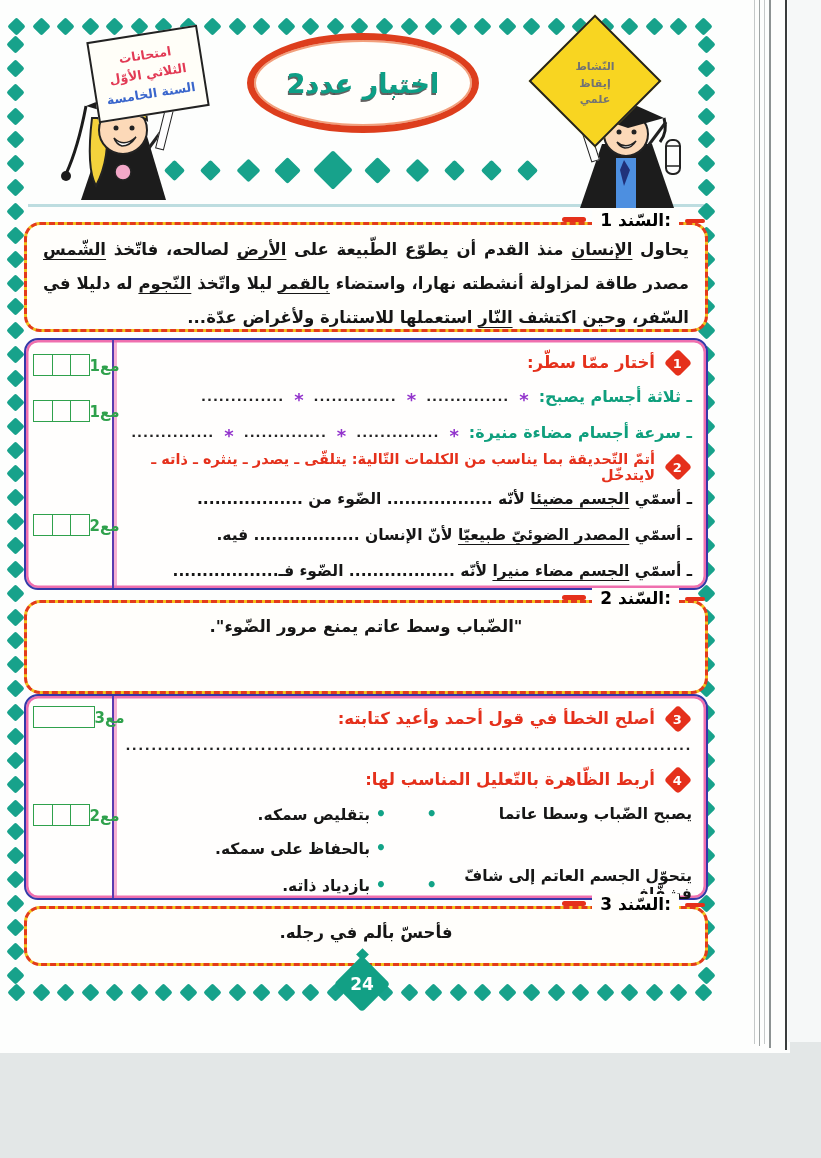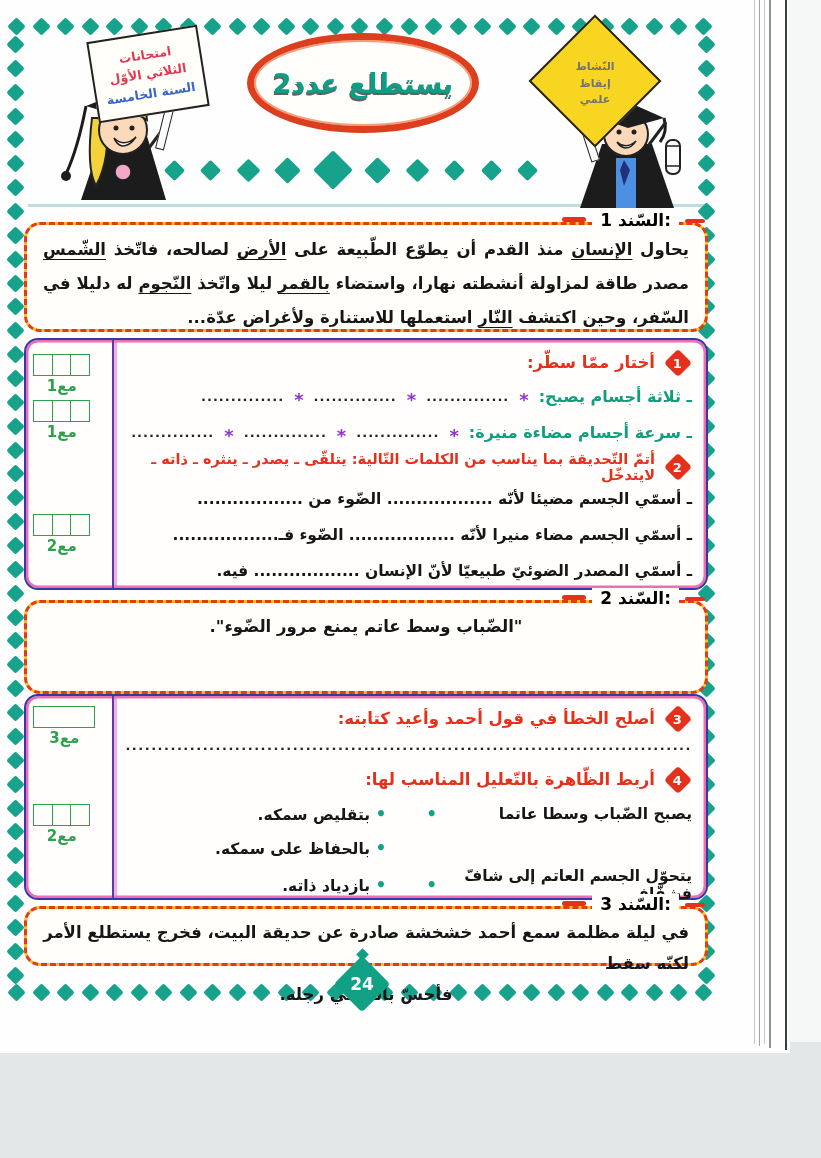--- a/index.html
+++ b/index.html
@@ -62,21 +62,21 @@
   .sanad-text .u { text-decoration:underline; text-underline-offset:4px; }
   .sanad-line { direction:rtl; color:#161616; font-weight:bold; font-size:16.5px; line-height:31px; text-align:right; }
   .sanad-line.center { text-align:center; }
   .scan-band { position:absolute; left:28px; top:204px; width:676px; height:3px; background:rgba(70,160,170,.35); }
 
   
   .qbox { position:absolute; left:24px; width:684px; border:2.5px solid #3438a8; border-radius:14px;
     box-shadow: inset 0 0 0 2.5px #ef6fae; background:#fffefd; }
   .margin-col { position:absolute; left:0; top:0; bottom:0; width:88px; border-right:2.5px solid #5a3ab0;
     box-shadow: 3px 0 0 rgba(239,111,174,.55); border-radius:14px 0 0 14px; }
-  .mark { position:absolute; left:8px; display:flex; flex-direction:column; align-items:center; }
+  .mark { position:absolute; left:8px; display:flex; align-items:center; }
   .mark-cells { display:flex; direction:rtl; }
   .mark-cells i { display:block; width:20px; height:22px; border:1.5px solid #2fa14c; margin-left:-1.5px; background:#fffefd; }
   .mark-cells i.wide { width:62px; }
   .mark-label { direction:rtl; color:#2fa14c; font-weight:bold; font-size:15px; margin-top:1px; }
 
   .qb-content { position:absolute; left:96px; right:10px; top:0; bottom:0; padding:9px 4px 6px;
     display:flex; flex-direction:column; direction:rtl; }
   .qhead { display:flex; direction:rtl; align-items:center; gap:9px; color:#e5301b; font-weight:bold;
     font-size:16.5px; min-height:27px; }
   .qhead.small { font-size:14.5px; }
@@ -84,21 +84,21 @@
     display:flex; align-items:center; justify-content:center; flex:none; margin:0 4px; }
   .qnum b { transform:rotate(-45deg); color:#fff; font-size:13px; }
 
   .q1row { direction:rtl; display:flex; align-items:center; gap:10px; min-height:31px; }
   .q1row .lbl { color:#0f9f7d; font-weight:bold; font-size:16px; }
   .q1row .ast { color:#9233cc; font-weight:bold; font-size:18px; margin-top:6px; }
   .q1row .dots { color:#222; font-weight:bold; font-size:13px; letter-spacing:1px; }
 
   .q2line { direction:rtl; text-align:right; color:#161616; font-weight:bold; font-size:15.5px;
     min-height:31px; line-height:29px; }
-  .q2line .u { text-underline-offset:4px; }
+  .q2line .u { text-decoration:underline; text-underline-offset:4px; }
 
   .ansdots { direction:rtl; color:#222; font-weight:bold; font-size:13px; letter-spacing:1.5px;
     white-space:nowrap; overflow:hidden; min-height:22px; }
 
   .match { display:flex; flex-direction:column; direction:rtl; gap:4px; }
   .mrow { display:grid; grid-template-columns: 48% 52%; align-items:center; min-height:30px; }
   .phen { display:flex; direction:rtl; justify-content:space-between; align-items:center;
     color:#161616; font-weight:bold; font-size:15.5px; padding-left:6px; }
   .expl { direction:rtl; text-align:right; padding-right:34px; color:#161616; font-weight:bold; font-size:15.5px; }
   .blt { color:#12a387; font-size:17px; font-weight:bold; }
@@ -280,21 +280,21 @@
     </svg>
   </div>
   <div class="stick-left"></div>
   <div class="sign-left">
     <b class="sl-red">امتحانات</b>
     <b class="sl-red">الثلاثي الأوّل</b>
     <b class="sl-blue">السنة الخامسة</b>
   </div>
 
   <div class="title-oval">
-    <span>يستطلع عدد2</span>
+    <span>اختبار عدد2</span>
   </div>
 
   <div class="cartoon" style="left:540px;top:100px;">
     <svg width="170" height="112" viewBox="0 0 170 112">
       <path d="M40 108 L62 44 L112 44 L134 108 Z" fill="#1c1c1c"></path>
       <path d="M76 58 L96 58 L96 108 L76 108 Z" fill="#4d8fe0"></path>
       <path d="M84 60 L90 70 L84 86 L80 70 Z" fill="#20317a"></path>
       <circle cx="86" cy="34" r="22" fill="#fcd9b8" stroke="#222" stroke-width="2"></circle>
       <path d="M52 16 L88 2 L124 18 L88 28 Z" fill="#1c1c1c"></path>
       <path d="M124 18 Q128 32 120 42" stroke="#1c1c1c" stroke-width="3" fill="none"></path>
@@ -387,22 +387,22 @@
         <span class="ast">*</span>
         <span class="dots">..............</span>
       </div>
       <div class="qhead small">
         <span class="qnum">
             <b>2</b>
           </span>
         <span>أتمّ التّحديقة بما يناسب من الكلمات التّالية: يتلقّى ـ يصدر ـ ينثره ـ ذاته ـ لايتدخّل</span>
       </div>
       <div class="q2line"><span>ـ أسمّي </span><span class="u">الجسم مضيئا</span><span> لأنّه .................. الضّوء من ..................</span></div>
+      <div class="q2line"><span>ـ أسمّي </span><span class="u">المصدر الضوئيّ طبيعيّا</span><span> لأنّ الإنسان .................. فيه.</span></div>
       <div class="q2line"><span>ـ أسمّي </span><span class="u">الجسم مضاء منيرا</span><span> لأنّه .................. الضّوء فـ..................</span></div>
-      <div class="q2line"><span>ـ أسمّي </span><span class="u">المصدر الضوئيّ طبيعيّا</span><span> لأنّ الإنسان .................. فيه.</span></div>
     </div>
   </div>
 
   <div class="sanad" style="top:600px;height:94px;">
     <span class="sanad-label">السّند 2:</span>
     <div class="sanad-line center">"الضّباب وسط عاتم يمنع مرور الضّوء".</div>
   </div>
 
   <div class="qbox" style="top:694px;height:206px;">
     <div class="margin-col">
@@ -462,21 +462,20 @@
             <span class="blt">•</span>
             <span>بازدياد ذاته.</span>
           </span>
         </div>
       </div>
     </div>
   </div>
 
   <div class="sanad" style="top:906px;height:60px;">
     <span class="sanad-label">السّند 3:</span>
-    <div class="sanad-line">في ليلة مظلمة سمع أحمد خشخشة صادرة عن حديقة البيت، فخرج يستطلع الأمر لكنّه سقط</div>
     <div class="sanad-line center">فأحسّ بألم في رجله.</div>
   </div>
 
   <div class="b24-tip"></div>
   <div class="b24"></div>
   <div class="b24-text">24</div>
 
 </div>
 
 <div class="right-strip"></div>

